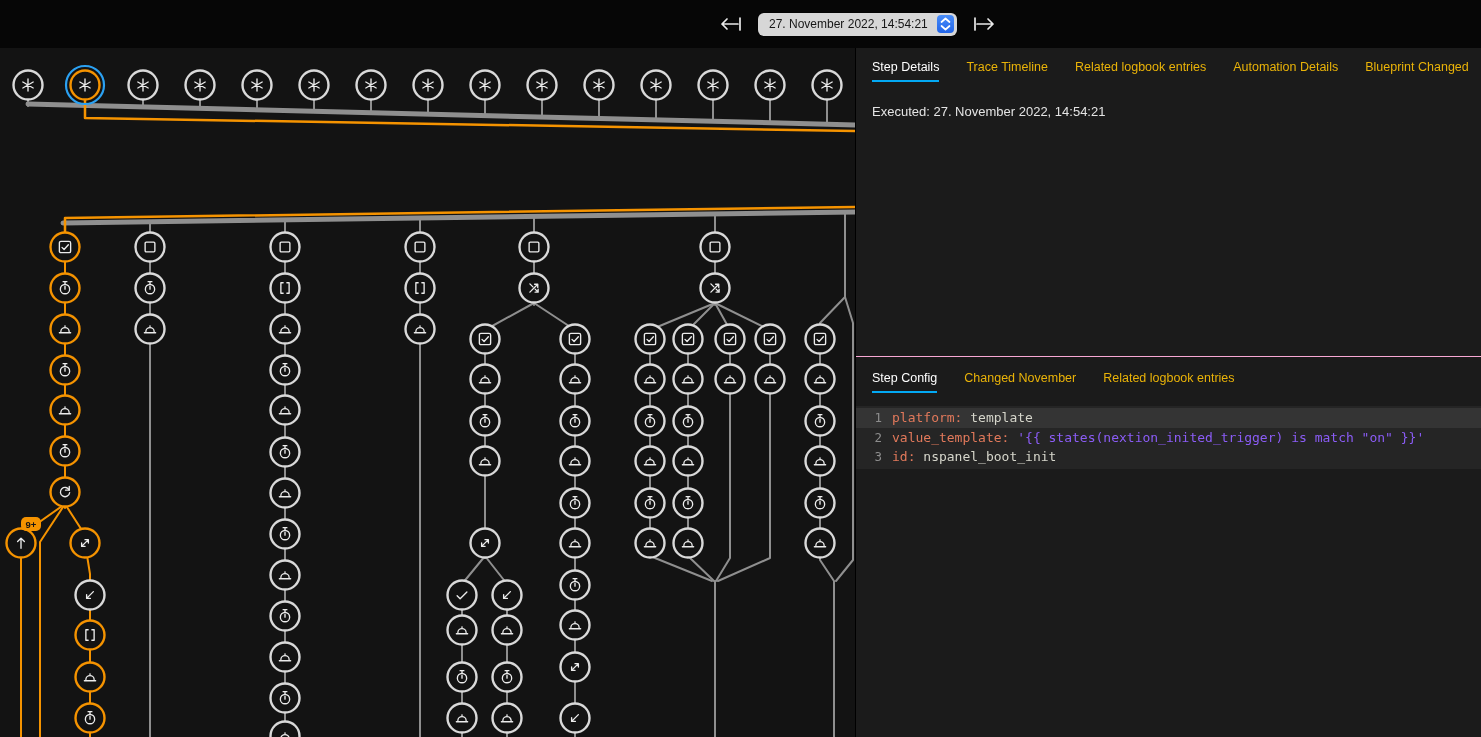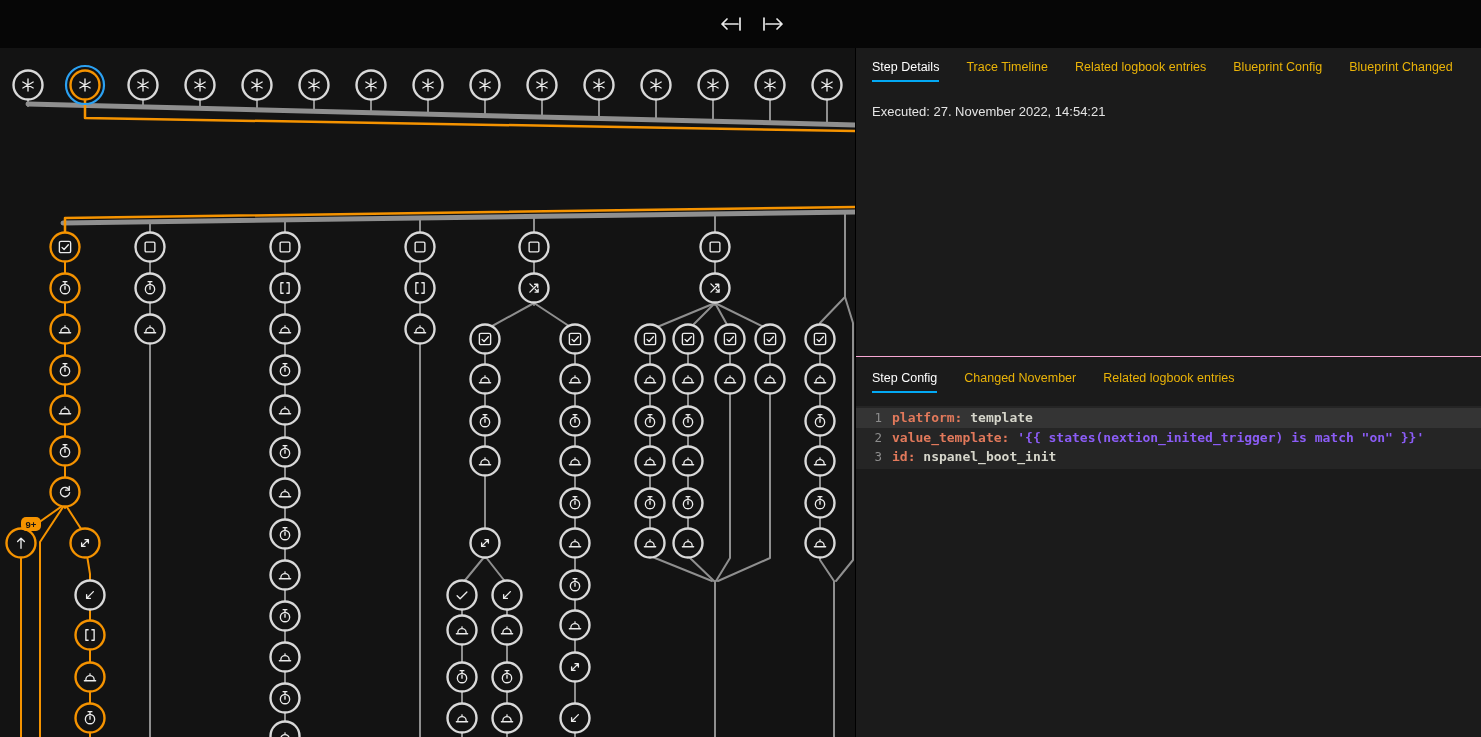--- a/index.html
+++ b/index.html
@@ -32,35 +32,43 @@
   .tab{font-size:12.5px;color:#eab308;display:flex;align-items:center;white-space:nowrap;
        border-bottom:2px solid transparent;cursor:pointer;}
   .tab.active{color:#ffffff;border-bottom-color:#03a9f4;}
   .executed{margin:22px 16px 0 16px;font-size:13px;color:#e4e4e4;}
   .panel-bottom{flex:1;border-top:1px solid #f9a8d4;padding-top:8px;box-sizing:border-box;}
   .code{margin-top:13px;background:#252525;padding:2px 0;
         font-family:"DejaVu Sans Mono",monospace;font-size:13px;}
   .crow{display:flex;line-height:19.5px;}
   .crow.hl{background:#343434;}
   .ln{width:26px;text-align:right;padding-right:10px;color:#8d8d8d;font-size:12.5px;flex:none;}
-  .cl{white-space:pre;font-weight:bold;}
+  .cl{white-space:pre;}
   .k{color:#e2795b;}
   .v{color:#d6d6cb;}
   .s{color:#8b5cf6;}
 </style>
 </head>
 <body>
 
 <header class="topbar">
   <div class="run-nav">
     <button class="navbtn">
       <svg width="24" height="14" viewBox="0 0 24 14">
         <path d="M20 7H4M4 7l5-5M4 7l5 5M22 1v12"></path>
       </svg>
     </button>
+    <div class="pill">
+      <span class="value">27. November 2022, 14:54:21</span>
+      <span class="stepper">
+        <svg width="13" height="14" viewBox="0 0 13 14">
+          <path d="M2.5 5L6.5 1.5L10.5 5M2.5 9L6.5 12.5L10.5 9"></path>
+        </svg>
+      </span>
+    </div>
     <button class="navbtn">
       <svg width="24" height="14" viewBox="0 0 24 14">
         <path d="M4 7h16M20 7l-5-5M20 7l-5 5M2 1v12"></path>
       </svg>
     </button>
   </div>
 </header>
 
 <div class="graph">
   <svg id="trace-svg" width="860" height="689" viewBox="0 48 860 689">
@@ -755,21 +763,21 @@
       </g>
     </svg>
 </div>
 
 <aside class="panel">
   <div class="panel-top">
     <nav class="tabs">
       <div class="tab active">Step Details</div>
       <div class="tab">Trace Timeline</div>
       <div class="tab">Related logbook entries</div>
-      <div class="tab">Blueprint Config</div>
+      <div class="tab">Automation Details</div>
       <div class="tab">Blueprint Changed</div>
     </nav>
     <div class="executed">Executed: 27. November 2022, 14:54:21</div>
   </div>
   <div class="panel-bottom">
     <nav class="tabs">
       <div class="tab active">Step Config</div>
       <div class="tab">Changed November</div>
       <div class="tab">Related logbook entries</div>
     </nav>

